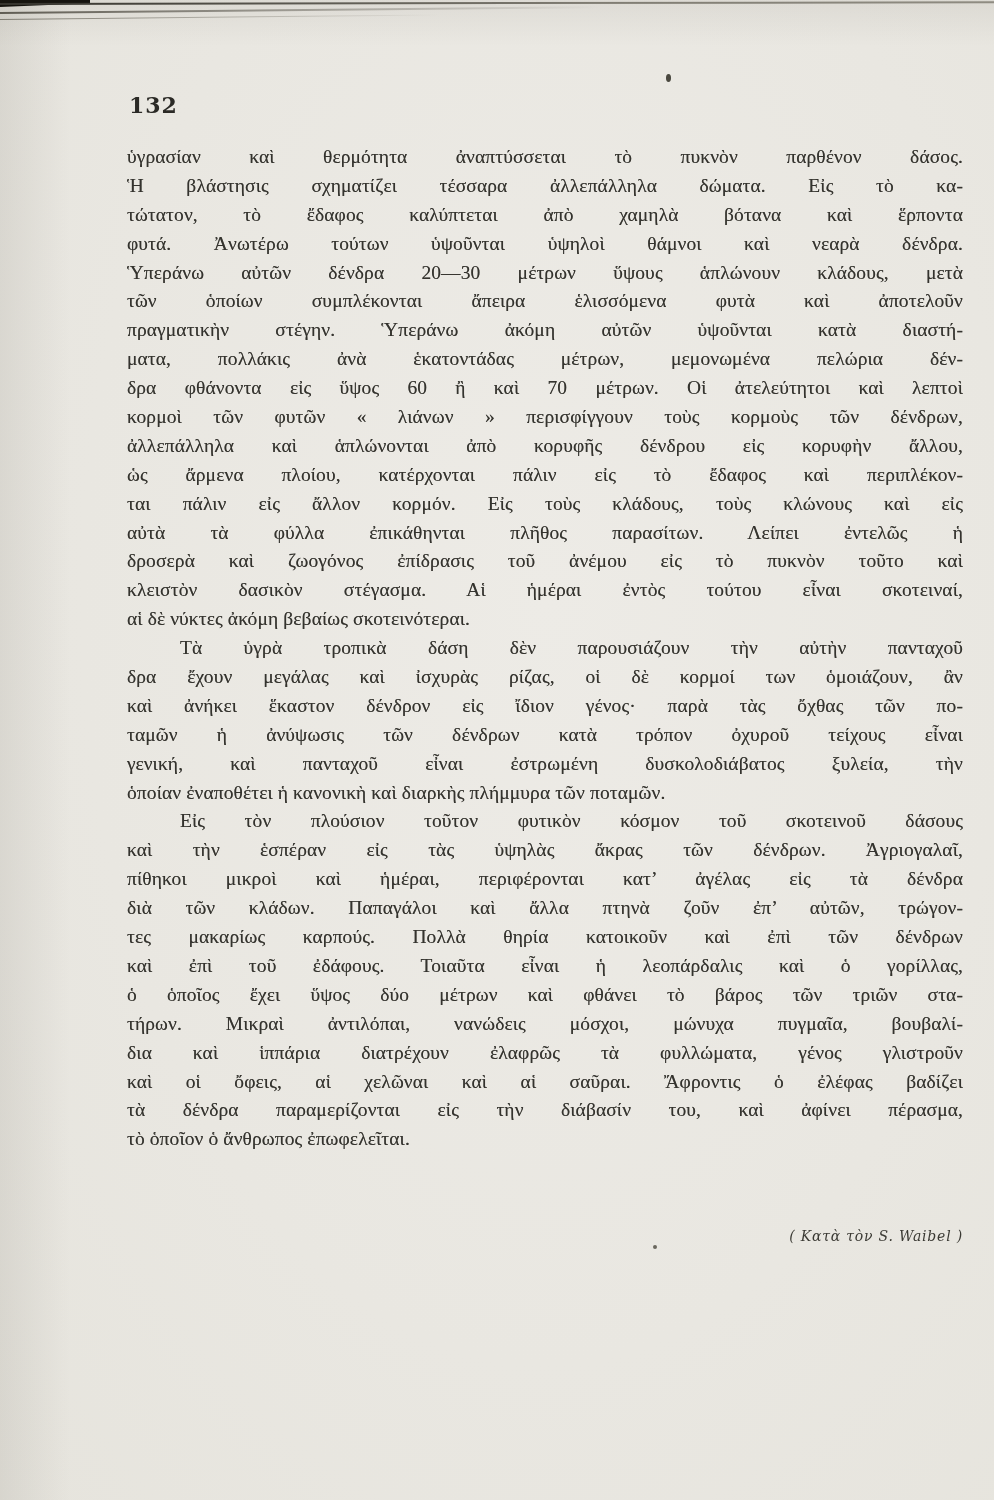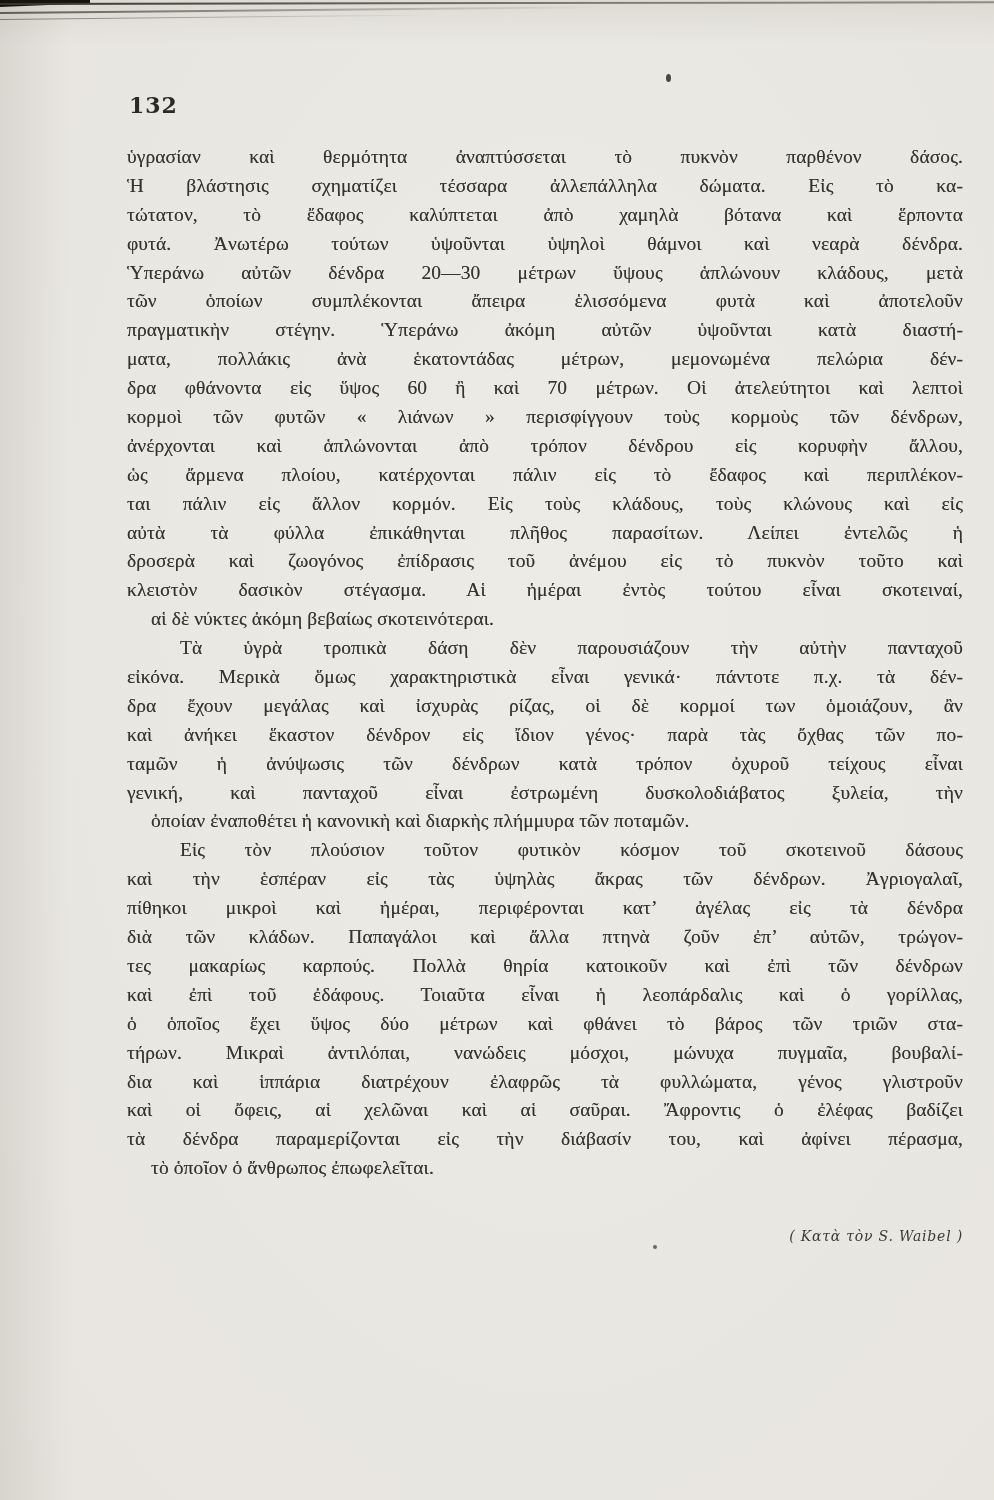--- a/index.html
+++ b/index.html
@@ -76,21 +76,21 @@
   }
   .paragraph { margin: 0; font-family: Liberation Serif, serif; }
   .line {
     height: 28.9px;
     line-height: 28.9px;
     text-align: justify;
     text-align-last: justify;
     white-space: normal;
     overflow: visible;
   }
-  .line.last { text-align-last: left; margin-left: 24px; }
+  .line.last { text-align-last: left; }
   .line.indent { padding-left: 53px; }
   .attribution {
     position: absolute;
     right: 31px;
     top: 1228px;
     font-family: "DejaVu Serif", serif;
     font-style: italic;
     font-size: 14px;
     letter-spacing: 0.8px;
     color: #3b3a34;
@@ -122,31 +122,30 @@
         <div class="line">ὑγρασίαν καὶ θερμότητα ἀναπτύσσεται τὸ πυκνὸν παρθένον δάσος.</div>
         <div class="line">Ἡ βλάστησις σχηματίζει τέσσαρα ἀλλεπάλληλα δώματα. Εἰς τὸ κα-</div>
         <div class="line">τώτατον, τὸ ἔδαφος καλύπτεται ἀπὸ χαμηλὰ βότανα καὶ ἕρποντα</div>
         <div class="line">φυτά. Ἀνωτέρω τούτων ὑψοῦνται ὑψηλοὶ θάμνοι καὶ νεαρὰ δένδρα.</div>
         <div class="line">Ὑπεράνω αὐτῶν δένδρα 20—30 μέτρων ὕψους ἁπλώνουν κλάδους, μετὰ</div>
         <div class="line">τῶν ὁποίων συμπλέκονται ἄπειρα ἑλισσόμενα φυτὰ καὶ ἀποτελοῦν</div>
         <div class="line">πραγματικὴν στέγην. Ὑπεράνω ἀκόμη αὐτῶν ὑψοῦνται κατὰ διαστή-</div>
         <div class="line">ματα, πολλάκις ἀνὰ ἑκατοντάδας μέτρων, μεμονωμένα πελώρια δέν-</div>
         <div class="line">δρα φθάνοντα εἰς ὕψος 60 ἢ καὶ 70 μέτρων. Οἱ ἀτελεύτητοι καὶ λεπτοὶ</div>
         <div class="line">κορμοὶ τῶν φυτῶν « λιάνων » περισφίγγουν τοὺς κορμοὺς τῶν δένδρων,</div>
-        <div class="line">ἀνέρχονται καὶ ἁπλώνονται ἀπὸ τρόπον δένδρου εἰς κορυφὴν ἄλλου,</div>
+        <div class="line">ἀλλεπάλληλα καὶ ἁπλώνονται ἀπὸ κορυφῆς δένδρου εἰς κορυφὴν ἄλλου,</div>
         <div class="line">ὡς ἄρμενα πλοίου, κατέρχονται πάλιν εἰς τὸ ἔδαφος καὶ περιπλέκον-</div>
         <div class="line">ται πάλιν εἰς ἄλλον κορμόν. Εἰς τοὺς κλάδους, τοὺς κλώνους καὶ εἰς</div>
         <div class="line">αὐτὰ τὰ φύλλα ἐπικάθηνται πλῆθος παρασίτων. Λείπει ἐντελῶς ἡ</div>
         <div class="line">δροσερὰ καὶ ζωογόνος ἐπίδρασις τοῦ ἀνέμου εἰς τὸ πυκνὸν τοῦτο καὶ</div>
         <div class="line">κλειστὸν δασικὸν στέγασμα. Αἱ ἡμέραι ἐντὸς τούτου εἶναι σκοτειναί,</div>
         <div class="line last">αἱ δὲ νύκτες ἀκόμη βεβαίως σκοτεινότεραι.</div>
       </div>
       <div class="paragraph">
         <div class="line indent">Τὰ ὑγρὰ τροπικὰ δάση δὲν παρουσιάζουν τὴν αὐτὴν πανταχοῦ</div>
-        <div class="line">εἰκόνα. Μερικὰ ὅμως χαρακτηριστικὰ εἶναι γενικά· πάντοτε π.χ. τὰ δέν-</div>
         <div class="line">δρα ἔχουν μεγάλας καὶ ἰσχυρὰς ρίζας, οἱ δὲ κορμοί των ὁμοιάζουν, ἂν</div>
         <div class="line">καὶ ἀνήκει ἕκαστον δένδρον εἰς ἴδιον γένος· παρὰ τὰς ὄχθας τῶν πο-</div>
         <div class="line">ταμῶν ἡ ἀνύψωσις τῶν δένδρων κατὰ τρόπον ὀχυροῦ τείχους εἶναι</div>
         <div class="line">γενική, καὶ πανταχοῦ εἶναι ἐστρωμένη δυσκολοδιάβατος ξυλεία, τὴν</div>
         <div class="line last">ὁποίαν ἐναποθέτει ἡ κανονικὴ καὶ διαρκὴς πλήμμυρα τῶν ποταμῶν.</div>
       </div>
       <div class="paragraph">
         <div class="line indent">Εἰς τὸν πλούσιον τοῦτον φυτικὸν κόσμον τοῦ σκοτεινοῦ δάσους</div>
         <div class="line">καὶ τὴν ἑσπέραν εἰς τὰς ὑψηλὰς ἄκρας τῶν δένδρων. Ἀγριογαλαῖ,</div>
         <div class="line">πίθηκοι μικροὶ καὶ ἡμέραι, περιφέρονται κατ’ ἀγέλας εἰς τὰ δένδρα</div>

